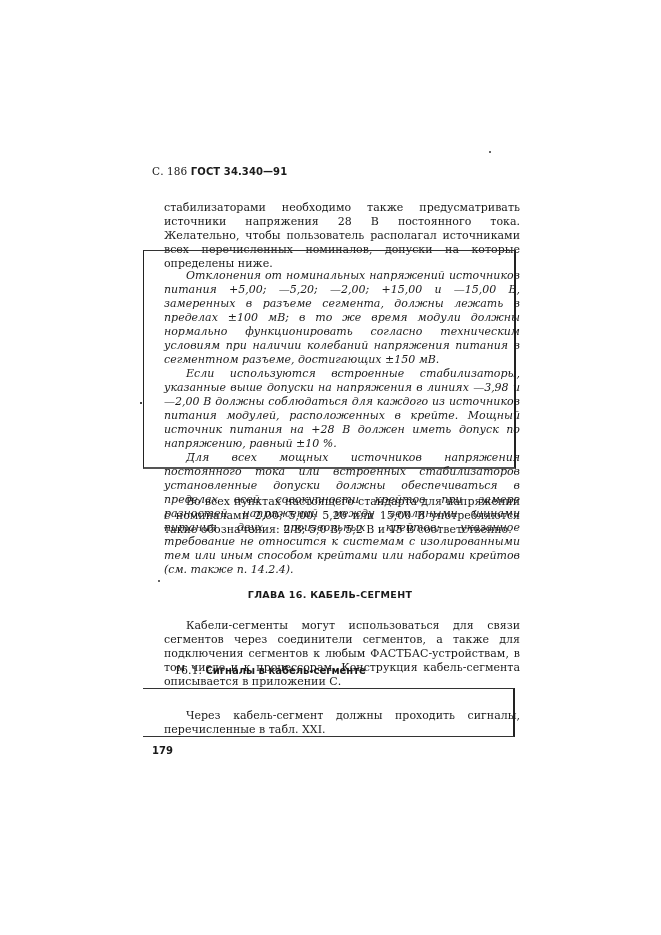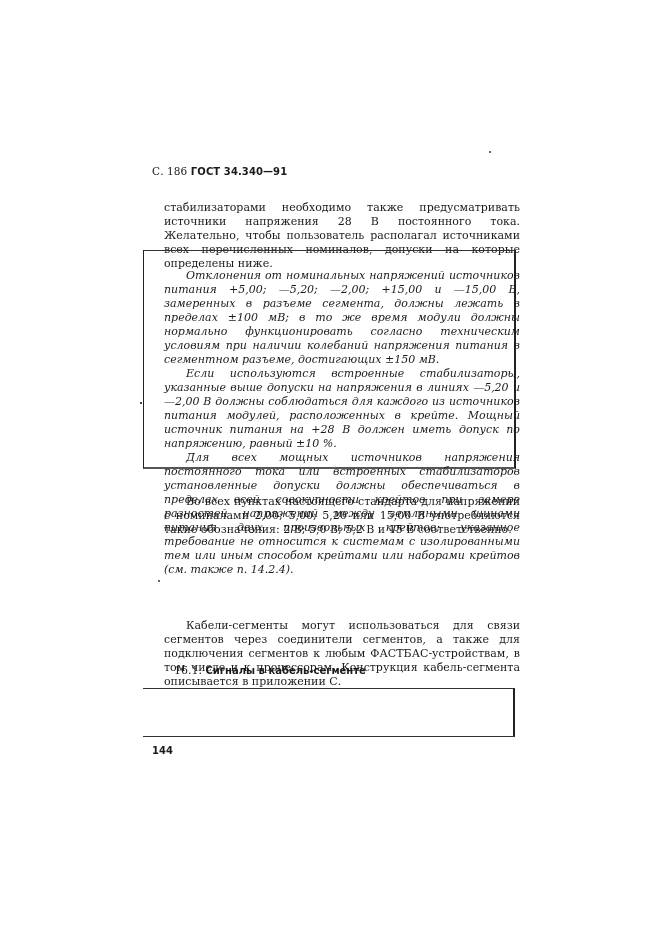--- a/index.html
+++ b/index.html
@@ -41,38 +41,42 @@
     <span class="gost">ГОСТ 34.340—91</span>
   </div>
 
   <div class="para" style="top:189px;">
     <p class="noindent">стабилизаторами необходимо также предусматривать источники напряжения 28 В постоянного тока. Желательно, чтобы пользователь располагал источниками всех перечисленных номиналов, допуски на которые определены ниже.</p>
   </div>
 
   <div class="box1"></div>
   <div class="para" style="top:257px;font-style:italic;">
     <p>Отклонения от номинальных напряжений источников питания +5,00; —5,20; —2,00; +15,00 и —15,00 В, замеренных в разъеме сегмента, должны лежать в пределах ±100 мВ; в то же время модули должны нормально функционировать согласно техническим условиям при наличии колебаний напряжения питания в сегментном разъеме, достигающих ±150 мВ.</p>
-    <p>Если используются встроенные стабилизаторы, указанные выше допуски на напряжения в линиях —5,20 и —2,00 В должны соблюдаться для каждого из источников питания модулей, расположенных в крейте. Мощный источник питания на +28 В должен иметь допуск по напряжению, равный ±10 %.</p>
+    <p>Если используются встроенные стабилизаторы, указанные выше допуски на напряжения в линиях —3,98 и —2,00 В должны соблюдаться для каждого из источников питания модулей, расположенных в крейте. Мощный источник питания на +28 В должен иметь допуск по напряжению, равный ±10 %.</p>
     <p>Для всех мощных источников напряжения постоянного тока или встроенных стабилизаторов установленные допуски должны обеспечиваться в пределах всей совокупности крейтов при замере разностей напряжений между земляными шинами питания двух произвольных крейтов; указанное требование не относится к системам с изолированными тем или иным способом крейтами или наборами крейтов (см. также п. 14.2.4).</p>
   </div>
 
   <div class="mark"></div>
 
   <div class="para" style="top:483px;">
     <p>Во всех пунктах настоящего стандарта для напряжений с номиналами 2,00; 5,00; 5,20 или 15,00 В употребляются такие обозначения: 2 В; 5,0 В; 5,2 В и 15 В соответственно.</p>
   </div>
 
   <div class="mark2"></div>
 
+  <div class="chapter">ГЛАВА 16. КАБЕЛЬ-СЕГМЕНТ</div>
 
   <div class="para" style="top:607px;">
     <p>Кабели-сегменты могут использоваться для связи сегментов через соединители сегментов, а также для подключения сегментов к любым ФАСТБАС-устройствам, в том числе и к процессорам. Конструкция кабель-сегмента описывается в приложении С.</p>
   </div>
 
   <div class="section">
     <span>16.1.</span>
     <span class="title">Сигналы в кабель-сегменте</span>
   </div>
 
   <div class="box2"></div>
+  <div class="para" style="top:697px;">
+    <p>Через кабель-сегмент должны проходить сигналы, перечисленные в табл. XXI.</p>
+  </div>
 
-  <div class="pagenum">144</div>
+  <div class="pagenum">179</div>
 </div>
 
 </body></html>

